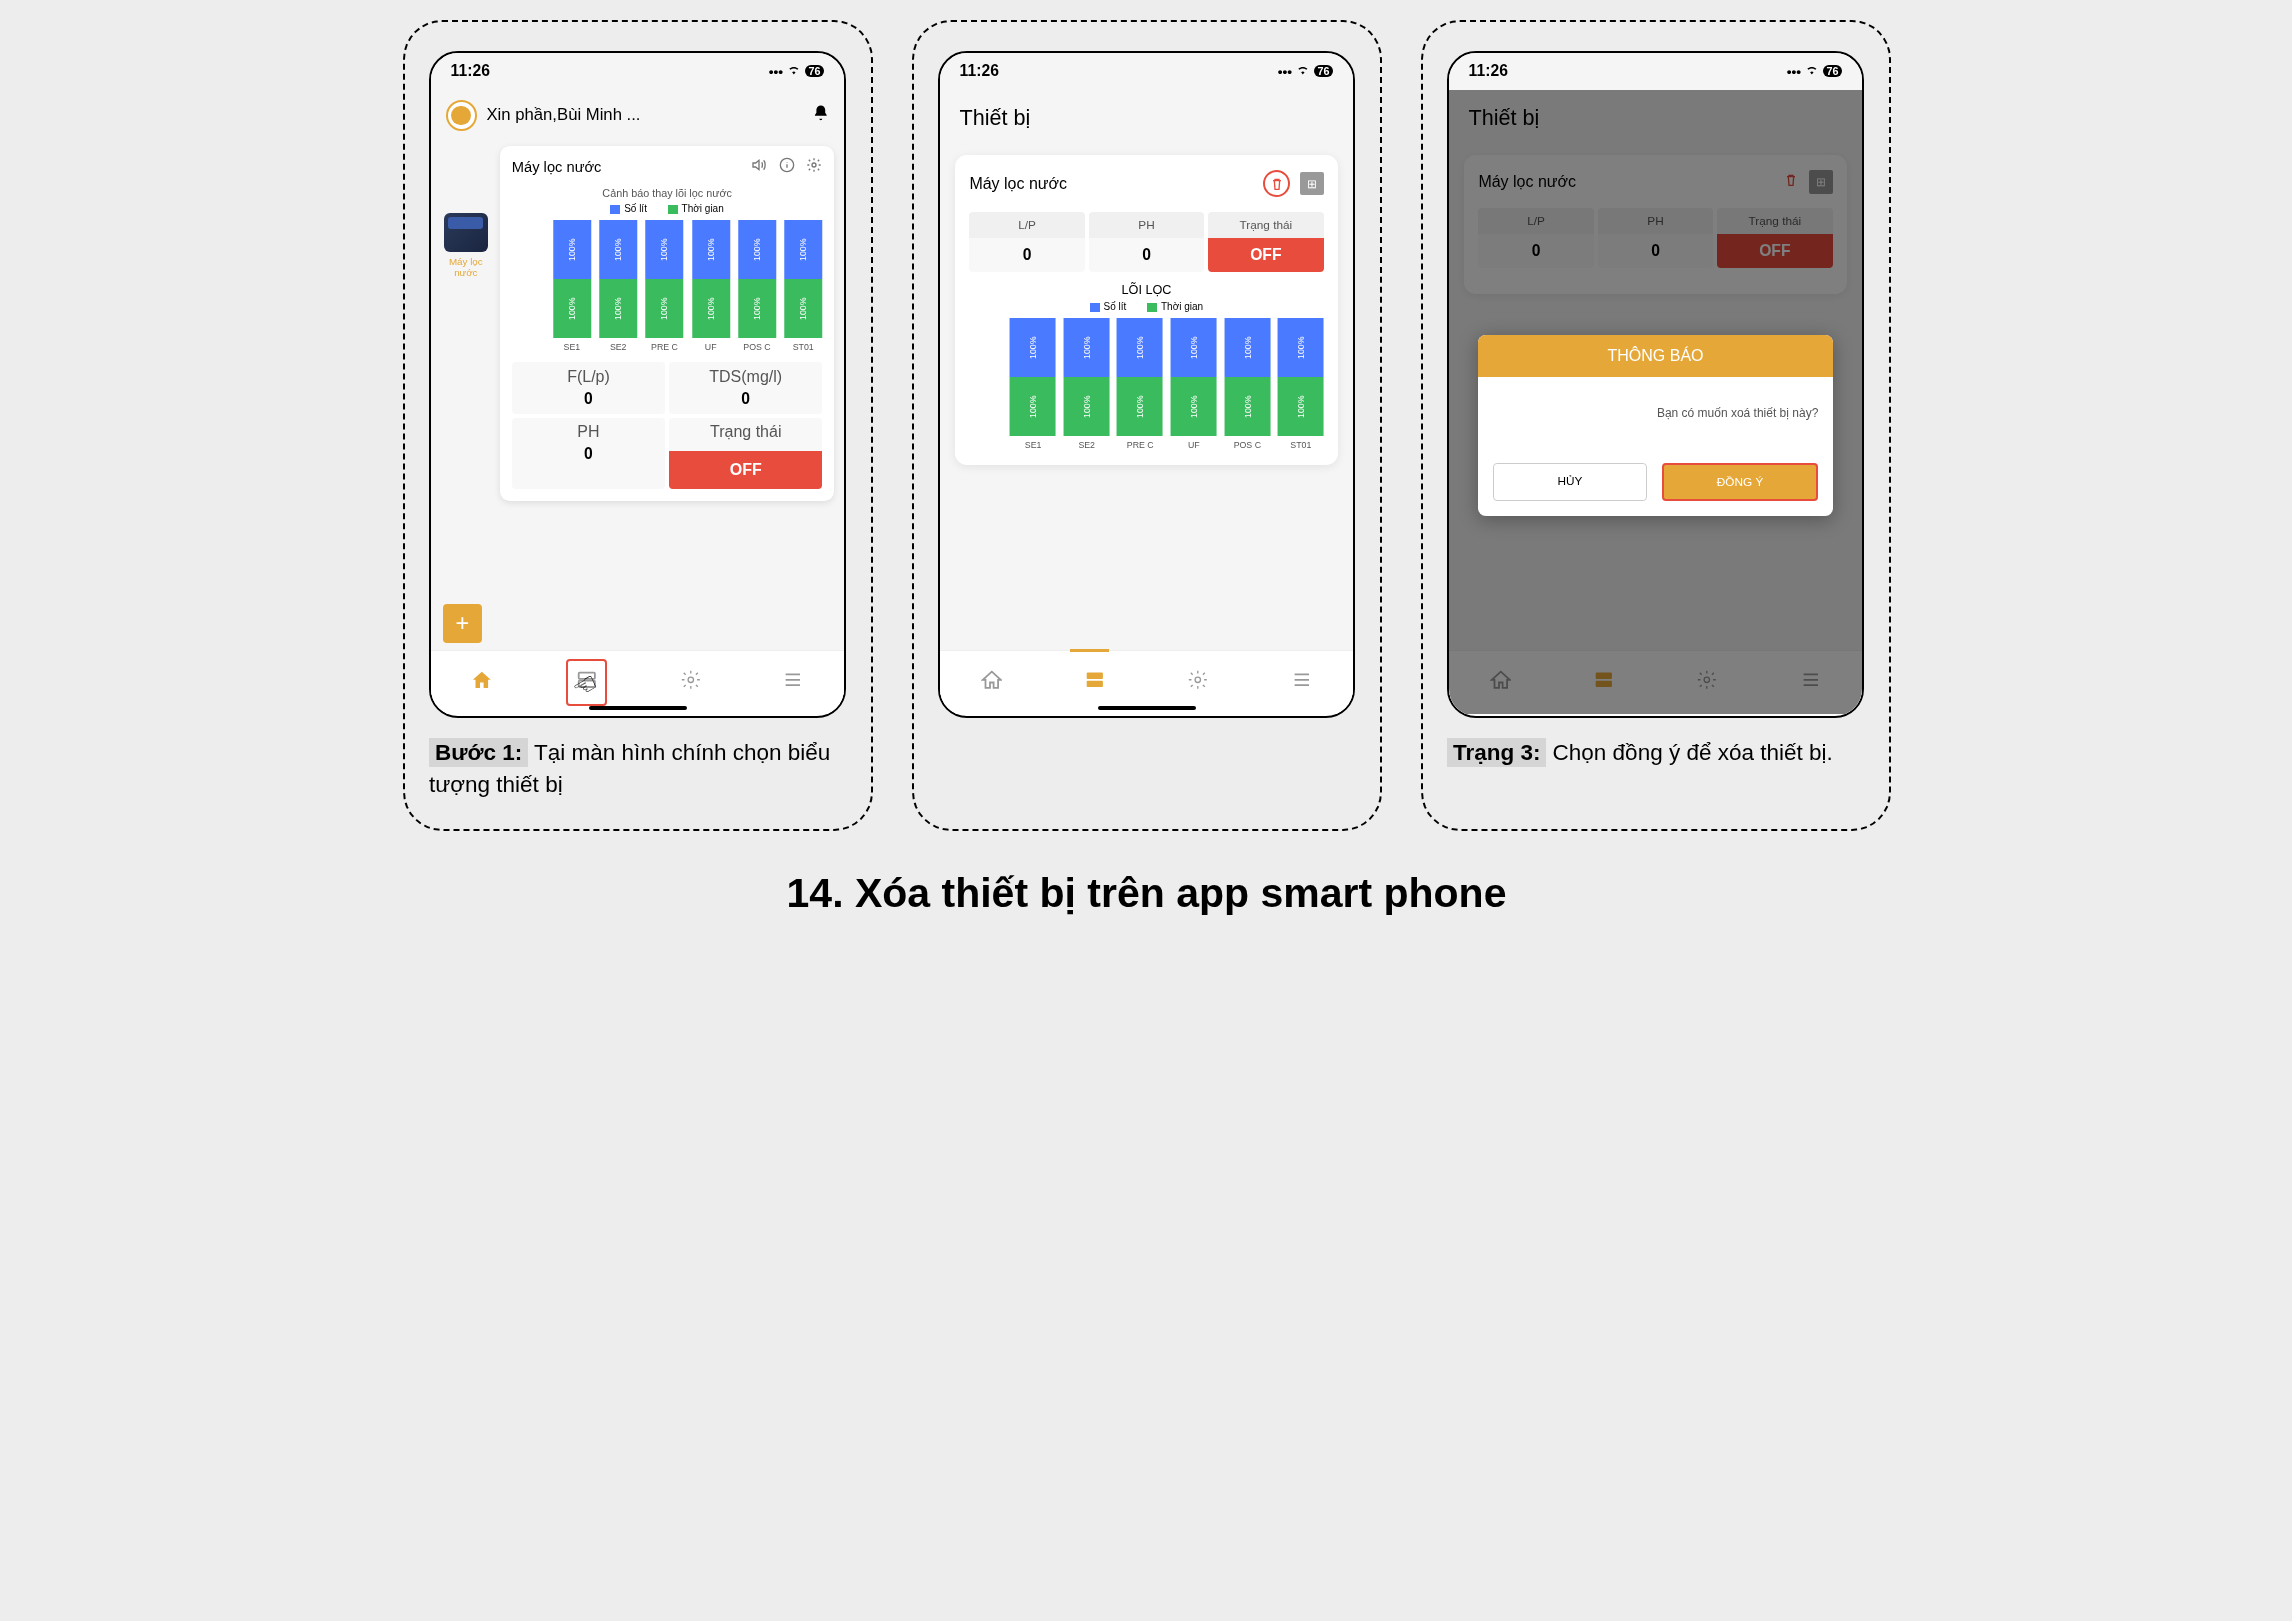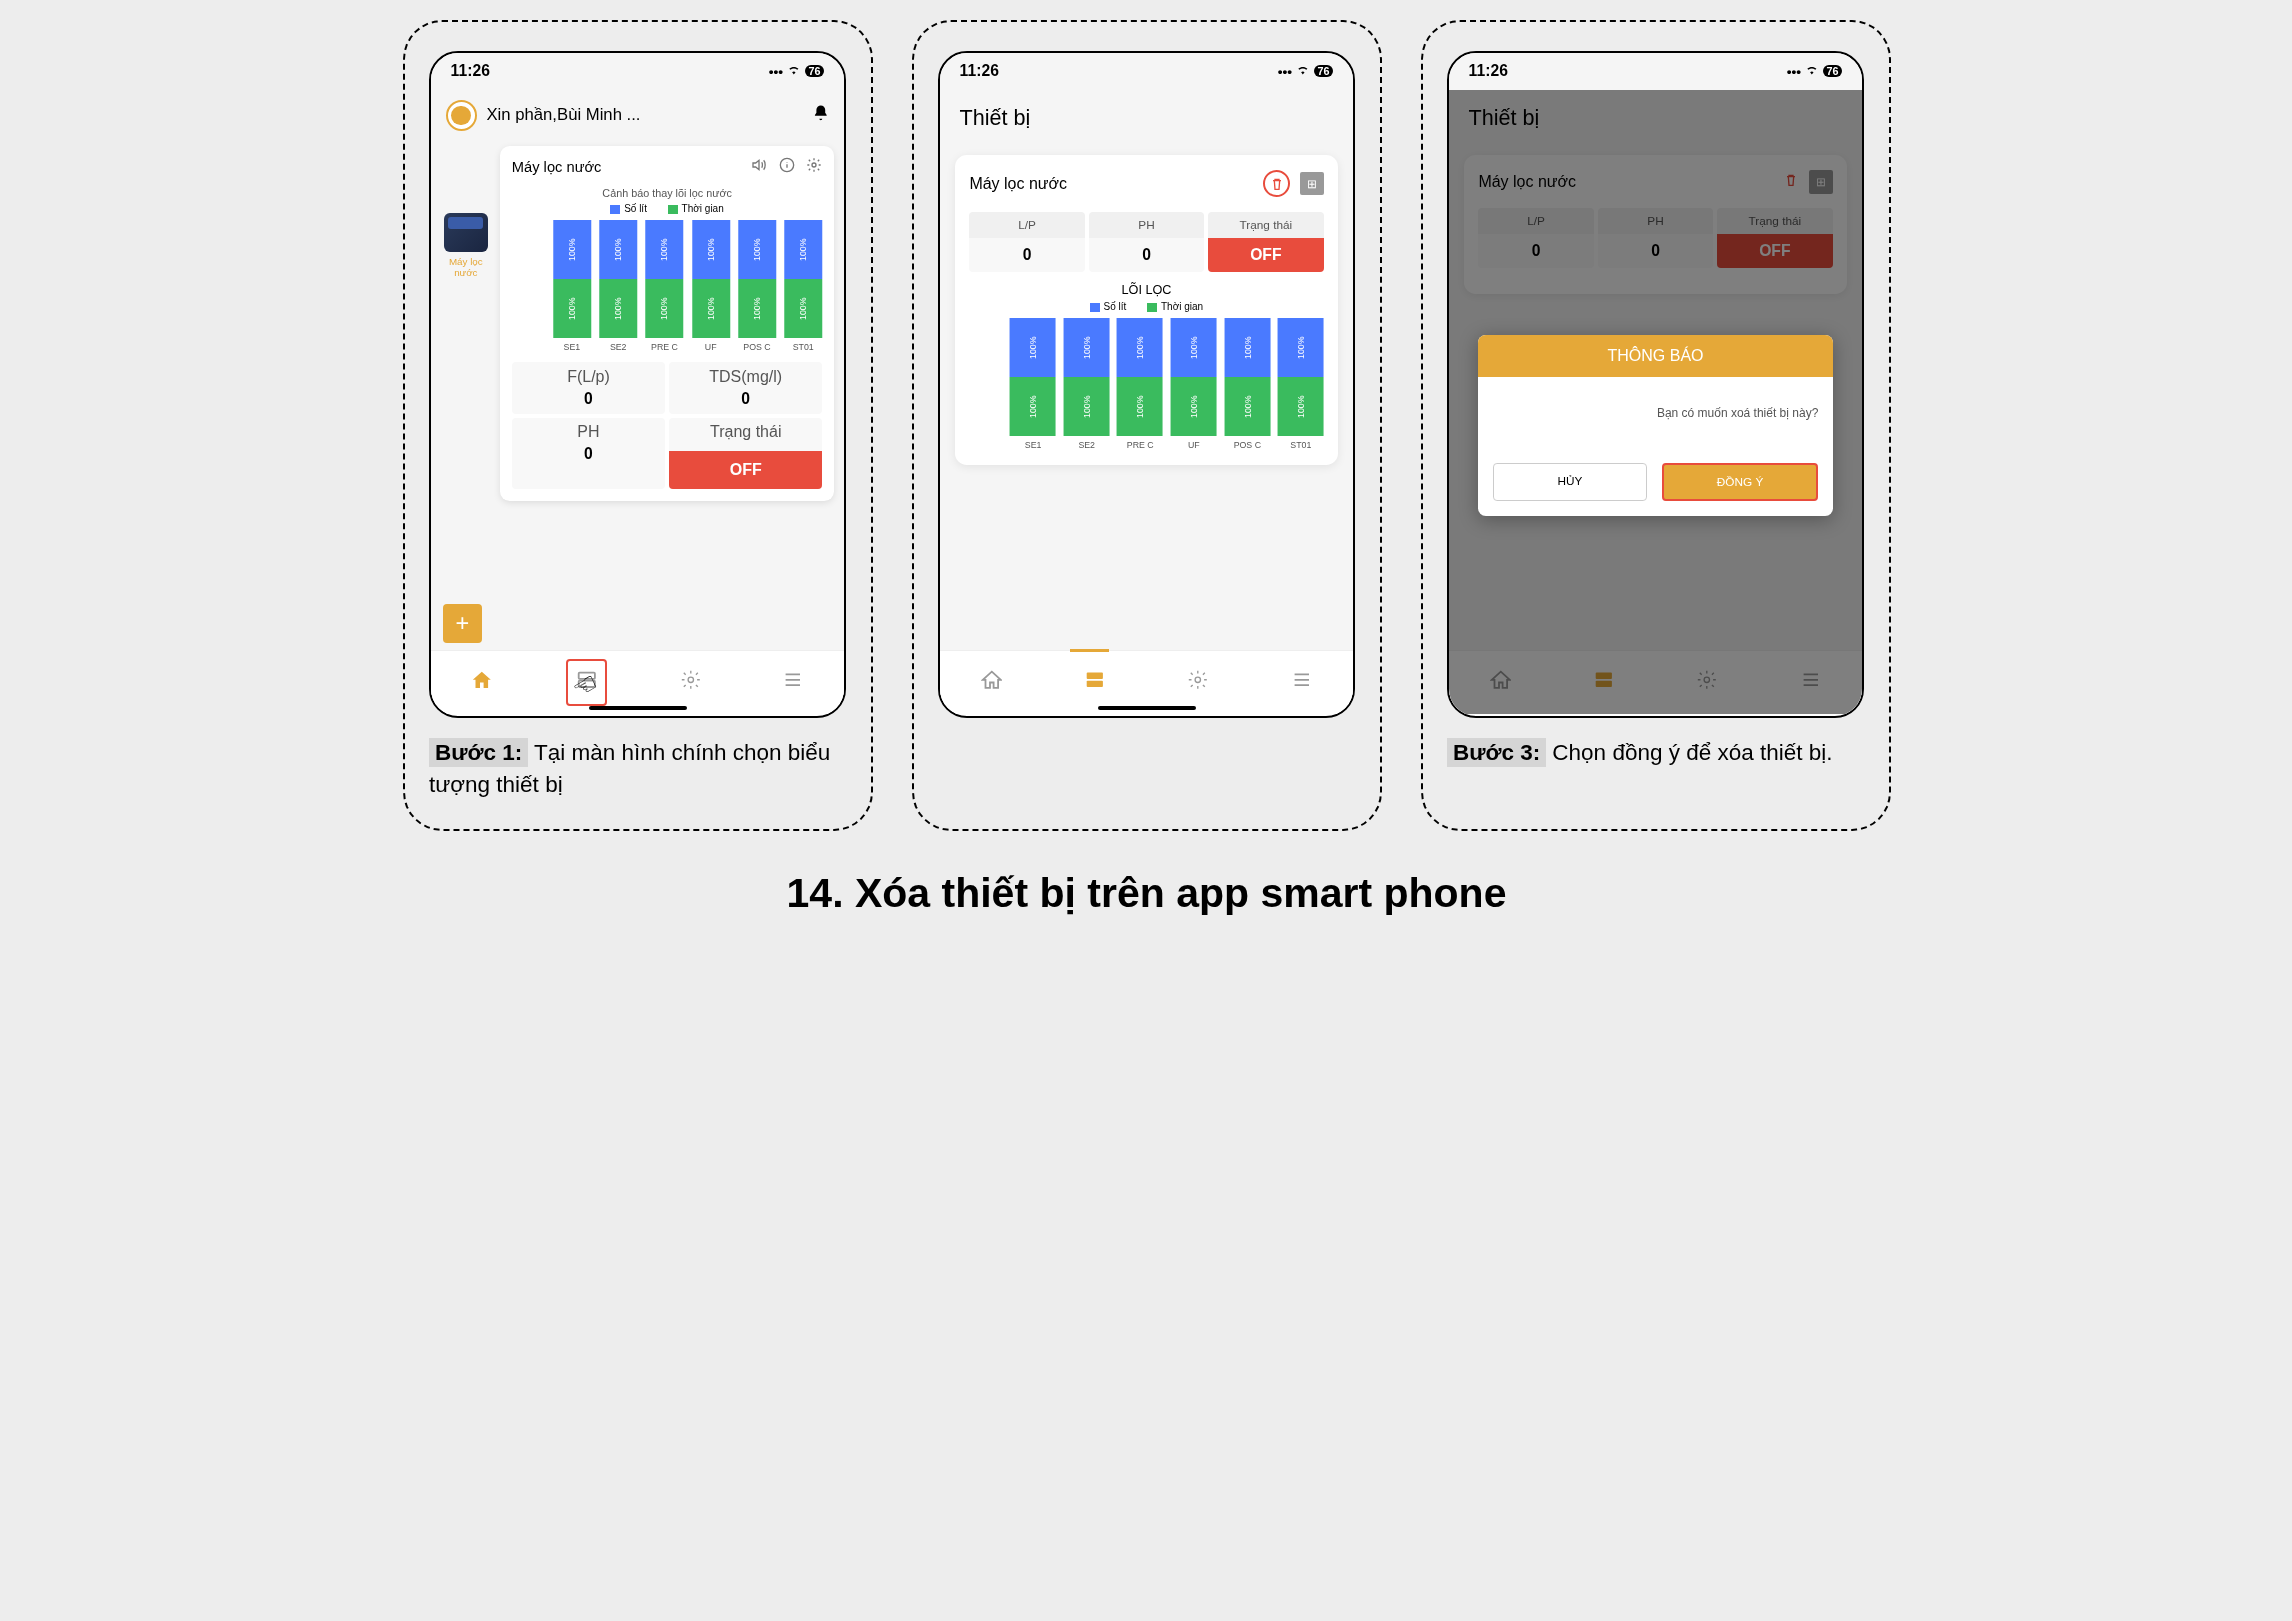--- a/index.html
+++ b/index.html
@@ -393,20 +393,20 @@
                 <path d="M12 2v3M12 19v3M4.2 4.2l2.1 2.1M17.7 17.7l2.1 2.1M2 12h3M19 12h3M4.2 19.8l2.1-2.1M17.7 6.3l2.1-2.1"></path>
               </svg></span>
       <span class="nav-item"><svg viewBox="0 0 24 24" fill="none" stroke="currentColor" stroke-width="2">
                 <path d="M4 6h16M4 12h16M4 18h16"></path>
               </svg></span>
     </div>
     <div class="home-ind"></div>
   </div>
 </div>
 <div class="caption">
-  <span class="step-label">Bước 3:</span><span> Chọn đồng ý để xóa thiết bị.</span>
+  <span class="step-label">Trạng 3:</span><span> Chọn đồng ý để xóa thiết bị.</span>
 </div>
 </div>
 
 </div>
 
 <div class="main-title">14. Xóa thiết bị trên app smart phone</div>
 
 
 </body></html>

